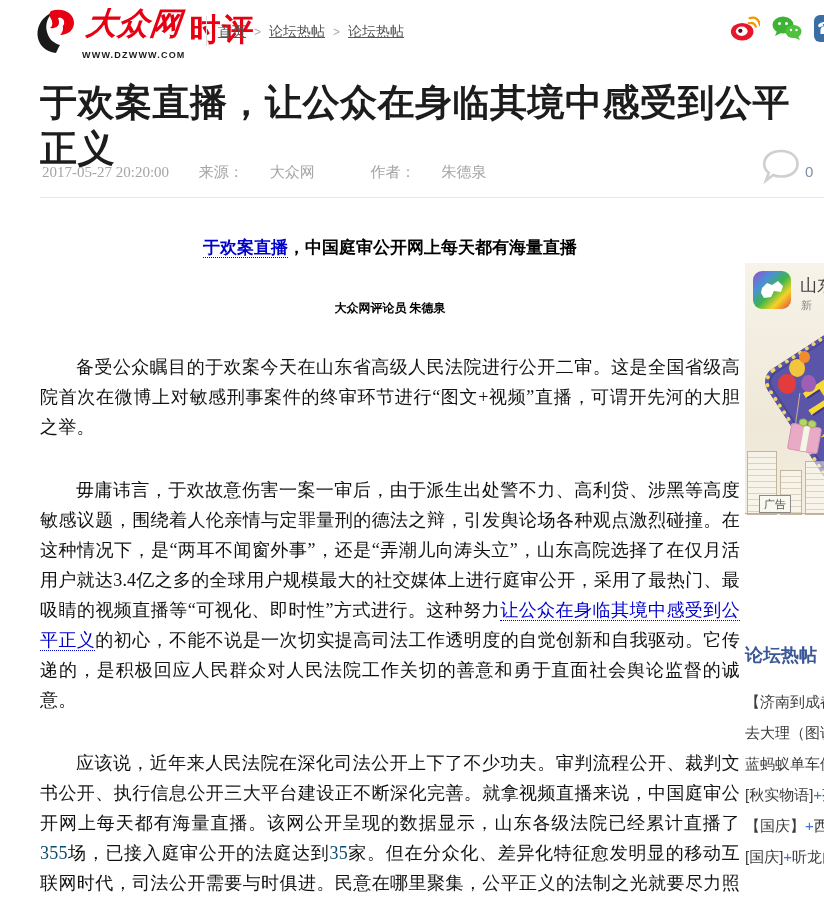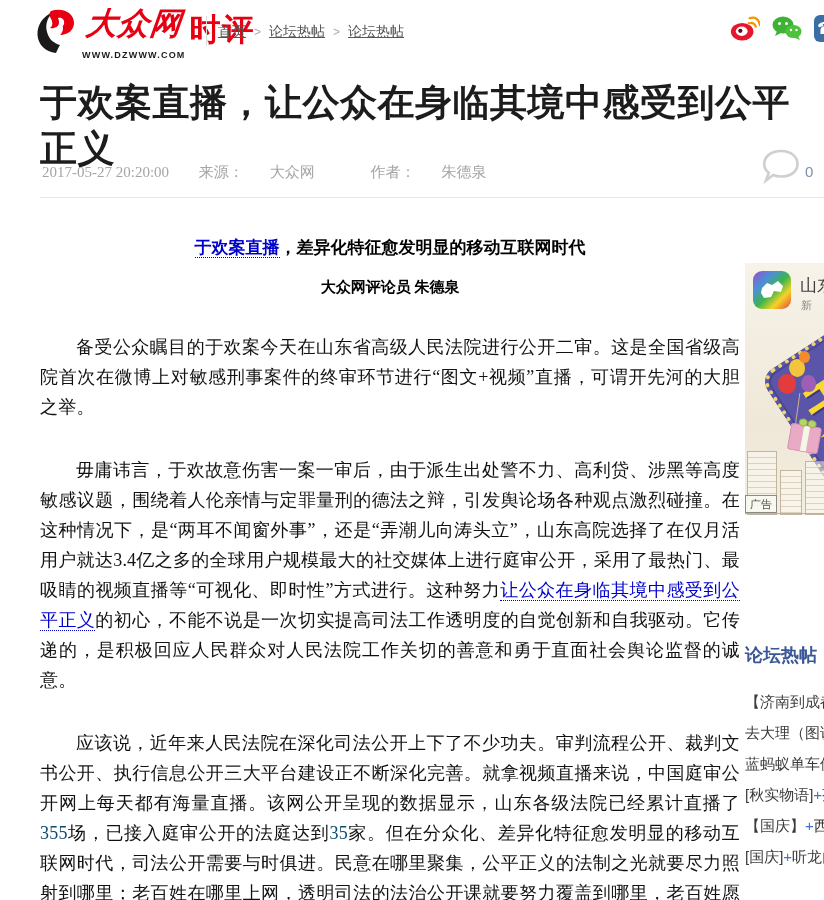--- a/index.html
+++ b/index.html
@@ -32,21 +32,21 @@
     font-family:"Liberation Serif","DejaVu Serif",serif; }
   .meta-row span { margin-right:26px; }
   .comment-widget { position:absolute; left:760px; top:144px; display:flex; align-items:center; cursor:pointer; }
   .comment-count { font-size:15px; color:#7d90a8; margin-left:3px; margin-top:8px; }
   .head-rule { position:absolute; left:40px; top:197px; width:784px; height:1px; background:#e7e7e7; }
   
   .article-body { position:absolute; left:40px; top:197px; width:700px;
     font-family:"Liberation Serif","DejaVu Serif",serif; color:#121212; }
   .inline-title { margin-top:39px; text-align:center; font-size:17px; font-weight:bold; color:#000; }
   .inline-title a { color:#0000cc; text-decoration:none; border-bottom:1px dotted #0000cc; cursor:pointer; }
-  .byline { margin-top:19px; text-align:center; font-size:15px; font-weight:bold; color:#000; }
+  .byline { margin-top:41px; text-align:center; font-size:12px; font-weight:bold; color:#000; }
   .article-body p { margin-top:33px; font-size:18px; line-height:30px; text-align:justify;
     text-indent:2em; letter-spacing:0.2px; }
   .article-body p:first-of-type { margin-top:35px; }
   .seg-link { color:#0000cc; text-decoration:none; border-bottom:1px dotted #0000cc; cursor:pointer; }
   .seg-blue { color:#0c4a6e; }
   
   .sidebar { position:absolute; left:745px; top:263px; width:300px; }
   .ad-box { position:relative; width:300px; height:252px; overflow:hidden; cursor:pointer;
     background:linear-gradient(180deg,#f7f3e9 0%,#efe8d8 65%,#f3eee1 100%); }
   .ad-appicon { position:absolute; left:8px; top:8px; width:38px; height:38px; border-radius:9px;
@@ -69,21 +69,21 @@
   .gift .ribbon { position:absolute; left:12px; top:0; width:6px; height:100%; background:#f2f7e6; }
   .gift .bow1,.gift .bow2 { position:absolute; top:-7px; width:9px; height:8px; border-radius:50%;
     background:#b8d36a; border:1px solid #93b14a; }
   .gift .bow1 { left:6px; } .gift .bow2 { left:15px; }
   .bldg { position:absolute; background:rgba(253,250,243,.65); border:1px solid #b9a98e; opacity:.8;
     background-image:repeating-linear-gradient(180deg, transparent 0 5px, rgba(170,150,120,.45) 5px 6px); }
   .b1 { left:2px;  top:188px; width:30px; height:64px; }
   .b2 { left:35px; top:207px; width:22px; height:45px; }
   .b3 { left:60px; top:198px; width:26px; height:54px; }
   .horizon { position:absolute; left:0; top:250px; width:100%; height:1px; background:#c3b292; }
-  .ad-label { position:absolute; left:0; top:232px; padding:0 4px; font-size:11px; line-height:16px;
+  .ad-label { position:absolute; left:14px; top:232px; padding:0 4px; font-size:11px; line-height:16px;
     color:#555; border:1px solid #8a8a8a; background:rgba(250,248,240,.92); }
   .forum { margin-top:128px; }
   .forum-title { font-size:18px; font-weight:bold; color:#3a5795; }
   .forum-list { list-style:none; margin-top:19px; }
   .forum-list li { font-size:15px; line-height:31px; color:#3b3b3b; white-space:nowrap; cursor:pointer; }
   .forum-list .seg-blue { color:#3f72cc; }
 </style>
 </head>
 <body>
 
@@ -136,21 +136,21 @@
   <svg width="42" height="46" viewBox="0 0 42 46">
     <path d="M21 7 C31.5 7 37.5 13 37.5 20 C37.5 27 31.5 32.5 21 32.5 C18 32.5 15.3 32 13.2 31 L6 36.5 L8.8 28.8 C5.6 26.5 4.2 23.3 4.2 20 C4.2 13 10.5 7 21 7 Z" fill="#fff" stroke="#cfcfcf" stroke-width="2.6"></path>
   </svg>
   <span class="comment-count">0</span>
 </div>
 
 <div class="head-rule"></div>
 
 <div class="article-body">
   <div class="inline-title">
-    <a>于欢案直播</a><span>，差异化特征愈发明显的移动互联网时代</span>
+    <a>于欢案直播</a><span>，中国庭审公开网上每天都有海量直播</span>
   </div>
   <div class="byline">大众网评论员 朱德泉</div>
   <div id="paragraphs">
       <p><span class="seg-normal">备受公众瞩目的于欢案今天在山东省高级人民法院进行公开二审。这是全国省级高院首次在微博上对敏感刑事案件的终审环节进行“图文+视频”直播，可谓开先河的大胆之举。</span></p>
       <p><span class="seg-normal">毋庸讳言，于欢故意伤害一案一审后，由于派生出处警不力、高利贷、涉黑等高度敏感议题，围绕着人伦亲情与定罪量刑的德法之辩，引发舆论场各种观点激烈碰撞。在这种情况下，是“两耳不闻窗外事”，还是“弄潮儿向涛头立”，山东高院选择了在仅月活用户就达3.4亿之多的全球用户规模最大的社交媒体上进行庭审公开，采用了最热门、最吸睛的视频直播等“可视化、即时性”方式进行。这种努力</span><a class="seg-link">让公众在身临其境中感受到公平正义</a><span class="seg-normal">的初心，不能不说是一次切实提高司法工作透明度的自觉创新和自我驱动。它传递的，是积极回应人民群众对人民法院工作关切的善意和勇于直面社会舆论监督的诚意。</span></p>
       <p><span class="seg-normal">应该说，近年来人民法院在深化司法公开上下了不少功夫。审判流程公开、裁判文书公开、执行信息公开三大平台建设正不断深化完善。就拿视频直播来说，中国庭审公开网上每天都有海量直播。该网公开呈现的数据显示，山东各级法院已经累计直播了</span><span class="seg-blue">355</span><span class="seg-normal">场，已接入庭审公开的法庭达到</span><span class="seg-blue">35</span><span class="seg-normal">家。但在分众化、差异化特征愈发明显的移动互联网时代，司法公开需要与时俱进。民意在哪里聚集，公平正义的法制之光就要尽力照射到哪里；老百姓在哪里上网，透明司法的法治公开课就要努力覆盖到哪里，老百姓愿意用哪种方式获取信息，就全力采取哪种传播方式满足他们的知情权。我们应该乐见依法治国进程中的这每一次进步。</span></p>
     </div>
 </div>
 
 <aside class="sidebar">

